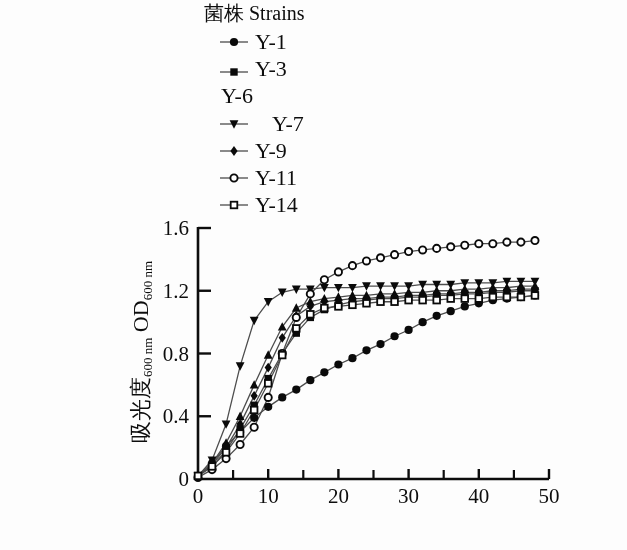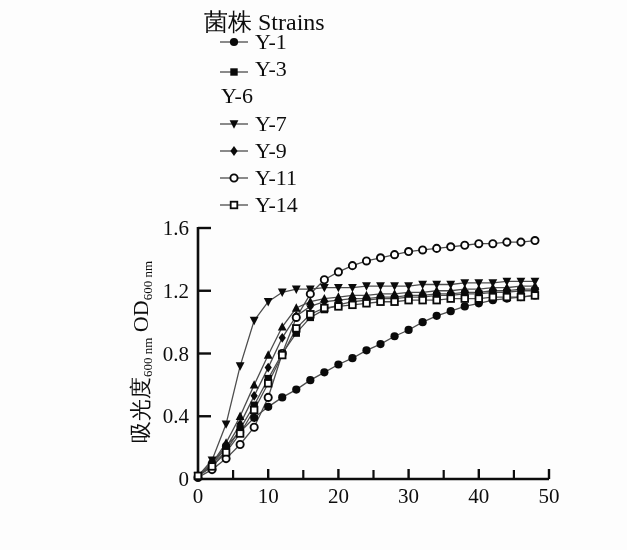--- a/index.html
+++ b/index.html
@@ -2,21 +2,21 @@
 <html><head>
 <meta charset="utf-8">
 <style>
   html,body{margin:0;padding:0;background:#fff;}
   .figure{
     position:relative;width:627px;height:550px;background:#fdfdfd;overflow:hidden;
     font-family:"Liberation Serif","DejaVu Serif",serif;color:#0d0d0d;
   }
   .chart-svg{position:absolute;left:0;top:0;}
   .legend{position:absolute;left:0;top:0;}
-  .legend-title{position:absolute;left:204px;top:6px;font-size:24px;white-space:nowrap;}
+  .legend-title{position:absolute;left:204px;top:0;font-size:20px;white-space:nowrap;}
   .legend-item{position:absolute;display:flex;align-items:center;height:20px;}
   .legend-item svg{display:block;margin-right:6px;}
   .legend-label{font-size:22px;line-height:20px;white-space:nowrap;}
   .xaxis-title{
     position:absolute;left:373px;top:510px;transform:translateX(-50%);
     font-size:22px;white-space:nowrap;
   }
   .yaxis-title{
     position:absolute;left:141px;top:352px;
     transform:translate(-50%,-50%) rotate(-90deg);
@@ -274,21 +274,21 @@
           </svg>
           <span class="legend-label">Y-3</span>
         </div>
         <div class="legend-item" style="left: 219px; top: 86.4px; flex-direction: column;">
           <svg width="30" height="14">
             <line x1="1" x2="29" y1="7" y2="7" stroke="#4d4d4d" stroke-width="1.3"></line>
             <polygon points="15,2.3 19.4,10.7 10.6,10.7" fill="#0a0a0a"></polygon>
           </svg>
           <span class="legend-label">Y-6</span>
         </div>
-        <div class="legend-item" style="left: 219px; top: 113.6px;">
+        <div class="legend-item" style="left: 219px; top: 113.6px; gap: 17px;">
           <svg width="30" height="14">
             <line x1="1" x2="29" y1="7" y2="7" stroke="#4d4d4d" stroke-width="1.3"></line>
             <polygon points="15,11.7 19.4,3.3 10.6,3.3" fill="#0a0a0a"></polygon>
           </svg>
           <span class="legend-label">Y-7</span>
         </div>
         <div class="legend-item" style="left: 219px; top: 140.8px;">
           <svg width="30" height="14">
             <line x1="1" x2="29" y1="7" y2="7" stroke="#4d4d4d" stroke-width="1.3"></line>
             <polygon points="15,2.0999999999999996 18.6,7 15,11.9 11.4,7" fill="#0a0a0a"></polygon>

